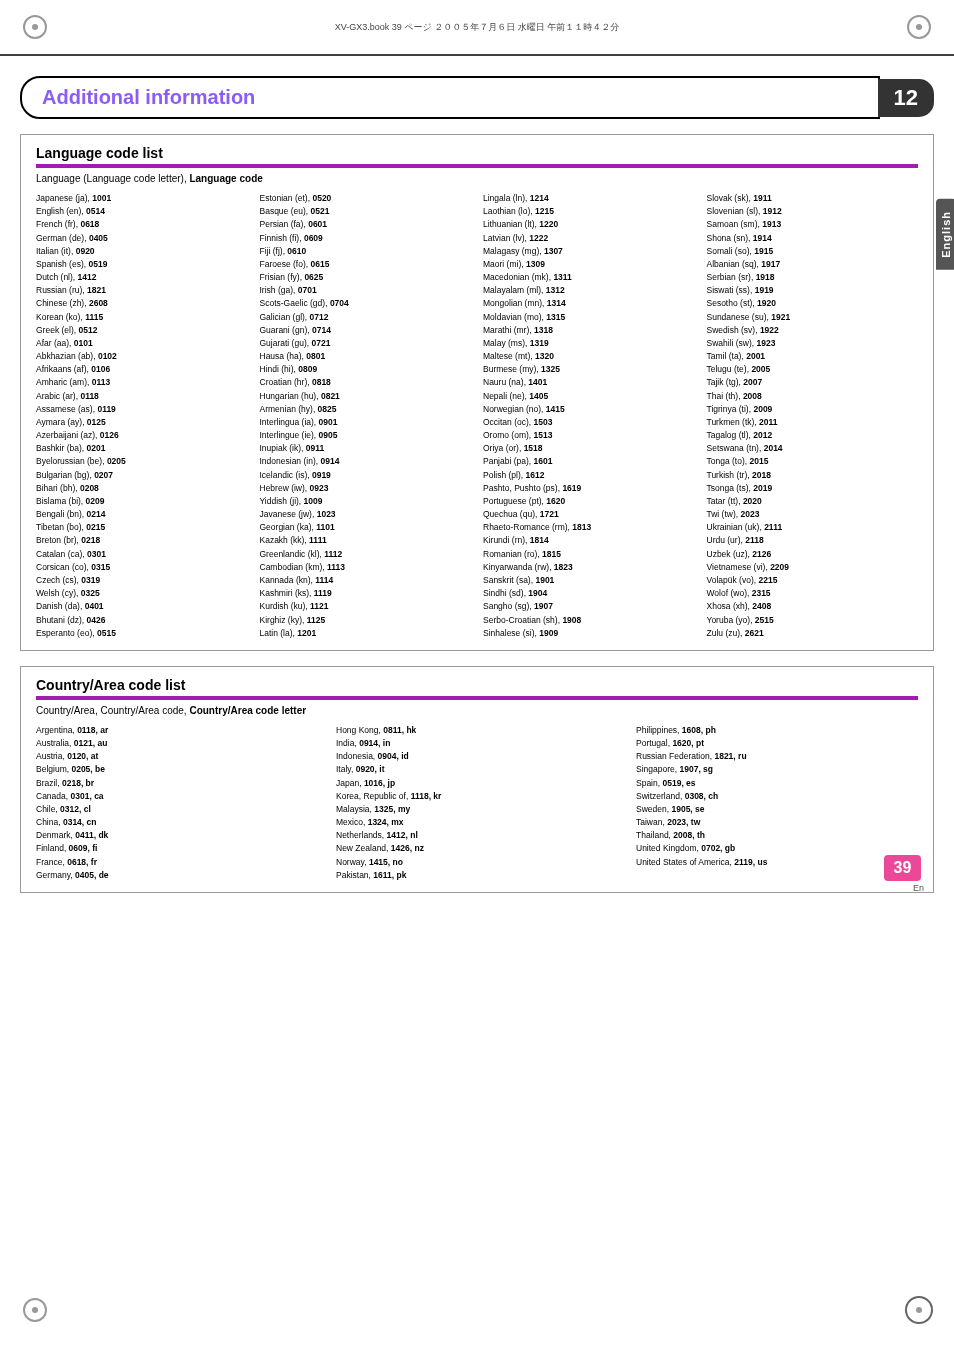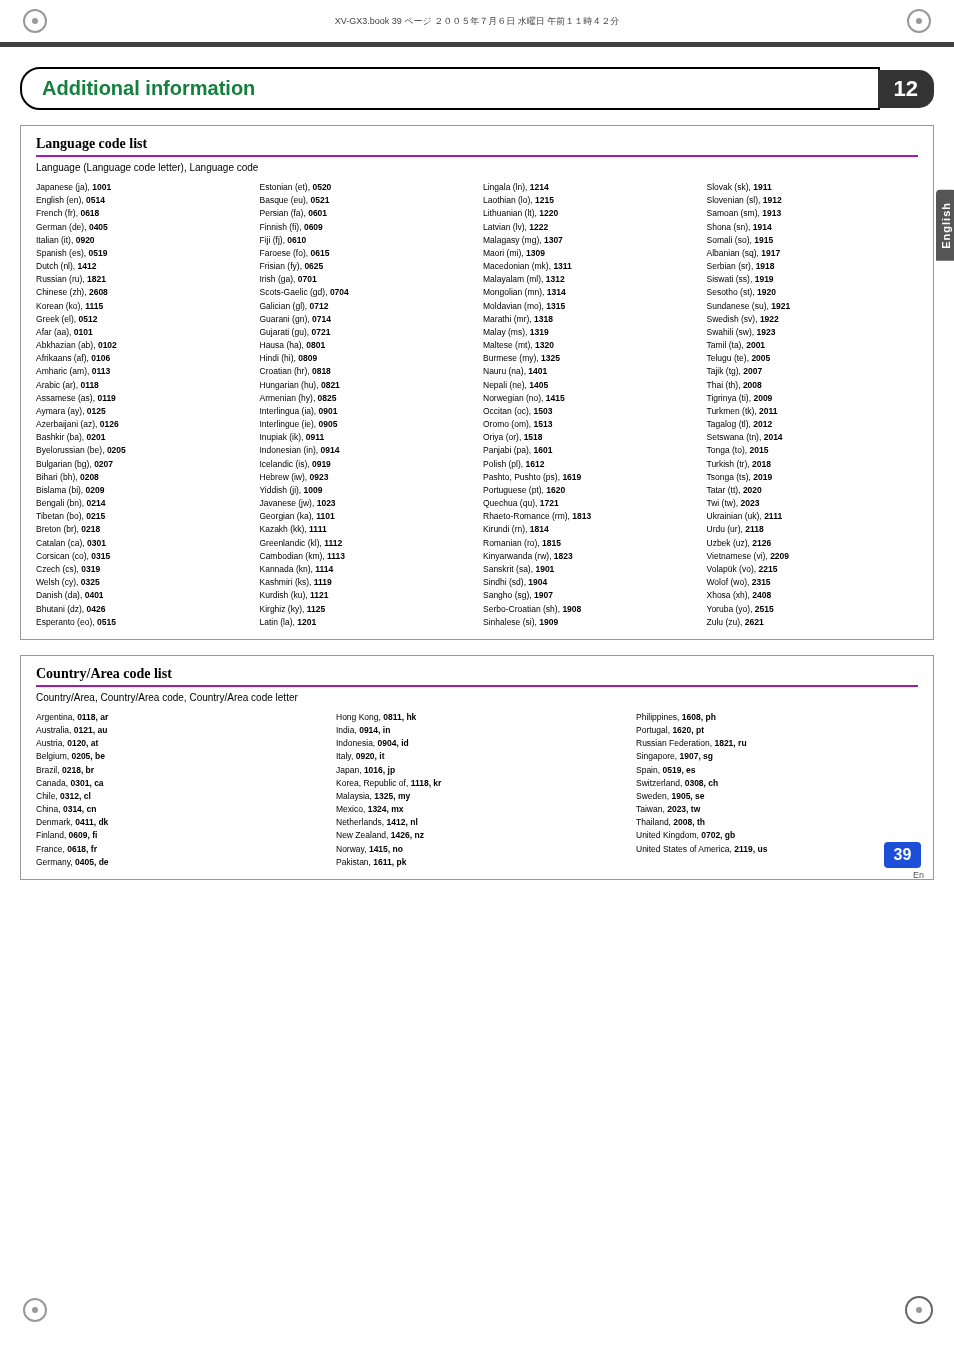--- a/index.html
+++ b/index.html
@@ -45,21 +45,21 @@
     .chapter-title-box {
       background: #fff;
       border: 2px solid #000;
       border-radius: 20px 0 0 20px;
       padding: 8px 30px 8px 20px;
       flex: 1;
     }
     .chapter-title {
       font-size: 20px;
       font-weight: bold;
-      color: #15803d;
+      color: #8b5cf6;
     }
     .chapter-number-box {
       background: #333;
       border-radius: 0 15px 15px 0;
       color: #fff;
       font-size: 22px;
       font-weight: bold;
       padding: 6px 16px;
       margin-left: -2px;
     }
@@ -84,31 +84,30 @@
       font-size: 11px;
       font-weight: bold;
       letter-spacing: 1px;
       border-radius: 0 0 4px 4px;
     }
 
     
     .section-title {
       font-size: 14px;
       font-weight: bold;
-      border-bottom: 2px solid #a21caf;
+      border-bottom: 4px solid #a21caf;
       padding-bottom: 3px;
       margin-bottom: 5px;
-      font-family: Liberation Serif, serif;
     }
     .section-subtitle {
       font-size: 10px;
       margin-bottom: 8px;
     }
     .section-subtitle strong {
-      font-weight: normal;
+      font-weight: bold;
     }
 
     
     .lang-grid {
       display: grid;
       grid-template-columns: repeat(4, 1fr);
       gap: 12px;
       font-size: 8.5px;
       line-height: 1.55;
     }
@@ -144,39 +143,39 @@
     
     .page-number-area {
       position: absolute;
       bottom: 30px;
       right: 30px;
       display: flex;
       flex-direction: column;
       align-items: center;
     }
     .page-num-box {
-      background: #1d4ed8;
+      background: #ec4899;
       color: #fff;
       font-size: 16px;
       font-weight: bold;
       padding: 4px 10px;
       border-radius: 4px;
     }
     .page-en {
       font-size: 9px;
       color: #555;
       margin-top: 2px;
       padding-left: 32px;
     }
     .top-bar {
       display: flex;
       align-items: center;
       justify-content: space-between;
-      padding: 6px 20px;
-      border-bottom: 5px solid #404040;
+      padding: 12px 20px;
+      border-bottom: 2px solid #404040;
       font-size: 9px;
       color: #444;
     }
     .top-bar-center {
       flex: 1;
       text-align: center;
     }
   </style>
 </head>
 <body>

